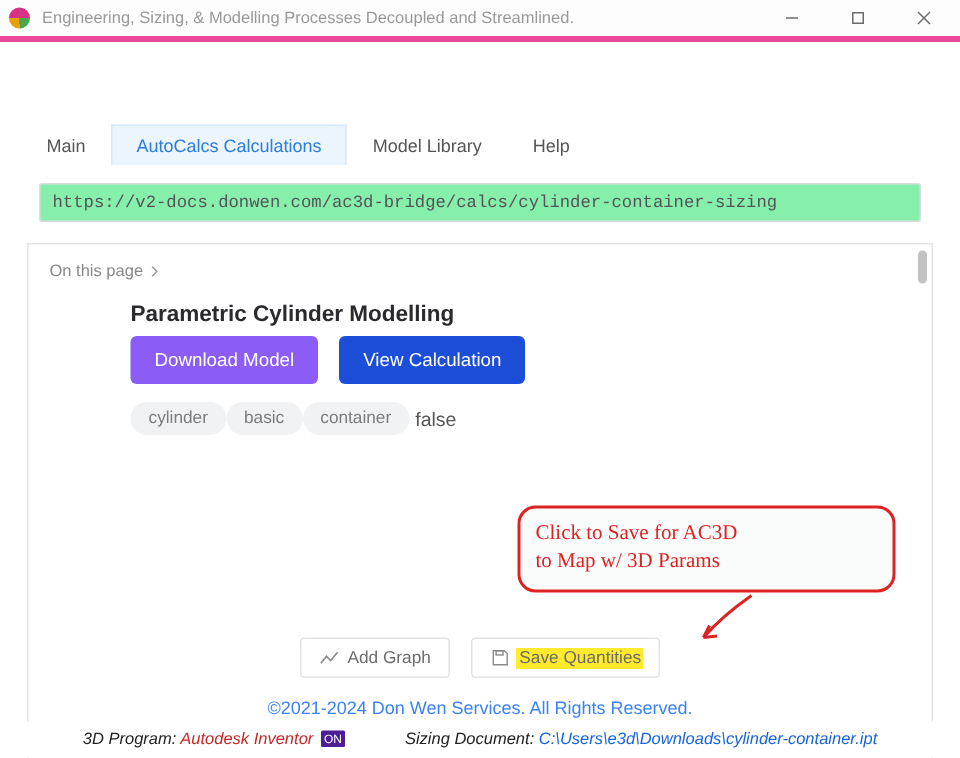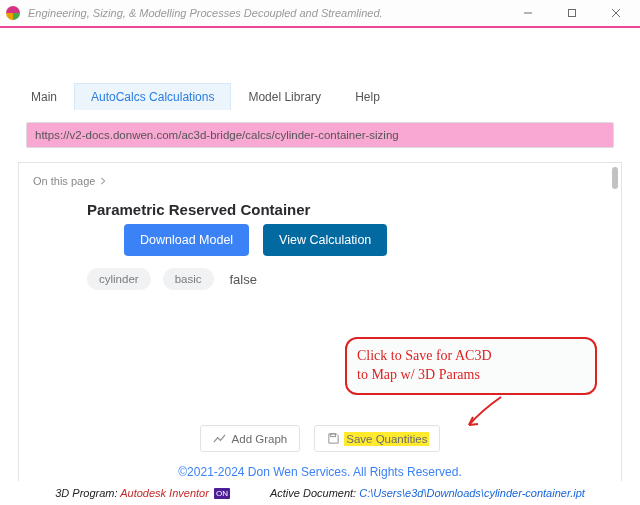--- a/index.html
+++ b/index.html
@@ -15,24 +15,23 @@
     position: relative;
   }
 
   
   .titlebar {
     display: flex;
     align-items: center;
     height: 28px;
     padding: 0 2px 0 6px;
     background: #fdfdfd;
-    border-bottom: 2px solid #ec4899;
+    border-bottom: 4px solid #ec4899;
     color: #999;
     font-size: 11px;
-    font-style: italic;
   }
   .app-icon {
     width: 14px; height: 14px;
     border-radius: 50%;
     background: conic-gradient(#d63384 0 90deg,#4aa84a 90deg 180deg,#e6a100 180deg 270deg,#d63384 270deg 360deg);
     margin-right: 8px;
     flex: none;
   }
   .title-text { flex: 1; white-space: nowrap; overflow: hidden; text-overflow: ellipsis; }
   .win-btns { display: flex; }
@@ -70,21 +69,22 @@
     padding: 12px 26px 8px 26px;
   }
   .url-input {
     width: 100%;
     height: 26px;
     padding: 3px 8px;
     font-size: 11.5px;
     color: #555;
     border: 1px solid #dcdcdc;
     border-radius: 2px;
-    background: #f9a8d4;
+    background: #86efac;
+    font-family: Liberation Mono, monospace;
   }
 
   
   .content-wrap {
     position: relative;
     margin: 6px 18px 0 18px;
     border: 1px solid #e4e4e4;
     height: 345px;
     overflow: hidden;
   }
@@ -117,23 +117,23 @@
   }
   .btn-row { display: flex; gap: 14px; margin-bottom: 12px; }
   .btn {
     padding: 9px 16px;
     border-radius: 4px;
     font-size: 12.5px;
     color: #fff;
     border: none;
     cursor: pointer;
   }
-  .btn.blue { background: #3b82f6; margin-left: 37px; }
-  .btn.green { background: #0369a1; text-align: right; }
-  .tag-row { display: flex; align-items: center; gap: 12px; }
+  .btn.blue { background: #8b5cf6; }
+  .btn.green { background: #1d4ed8; text-align: right; }
+  .tag-row { display: flex; align-items: center; gap: 0; }
   .tag {
     background: #f1f2f3;
     color: #7c7c7c;
     padding: 5px 12px;
     border-radius: 14px;
     font-size: 11.5px;
   }
   .false-text { color: #555; font-size: 13px; margin-left: 4px; }
 
   
@@ -301,28 +301,29 @@
   <div class="vscroll-thumb"></div>
 
   <div class="onthispage">
     <span>On this page</span>
     <svg class="chev-right" viewBox="0 0 10 10">
         <path d="M3 1 L7 5 L3 9" fill="none" stroke="#9a9a9a" stroke-width="1.3"></path>
       </svg>
   </div>
 
   <div class="card">
-    <h2>Parametric Reserved Container</h2>
+    <h2>Parametric Cylinder Modelling</h2>
     <div class="btn-row">
       <button class="btn blue">Download Model</button>
       <button class="btn green">View Calculation</button>
     </div>
     <div class="tag-row">
       <span class="tag">cylinder</span>
       <span class="tag">basic</span>
+      <span class="tag">container</span>
       <span class="false-text">false</span>
     </div>
   </div>
 
   <div class="callout">
     <div>Click to Save for AC3D</div>
     <div>to Map w/ 3D Params</div>
   </div>
   <svg class="arrow" viewBox="0 0 40 34">
     <path d="M38 2 Q 18 16 6 30" fill="none" stroke="#dd2222" stroke-width="2"></path>
@@ -362,16 +363,16 @@
   </div>
 </div>
 
 <div class="statusbar">
   <div>
     <span class="label">3D Program: </span>
     <span class="val-red">Autodesk Inventor</span>
     <span class="on-badge">ON</span>
   </div>
   <div>
-    <span class="label">Active Document: </span>
+    <span class="label">Sizing Document: </span>
     <span class="val-blue">C:\Users\e3d\Downloads\cylinder-container.ipt</span>
   </div>
 </div>
 
 </body></html>

